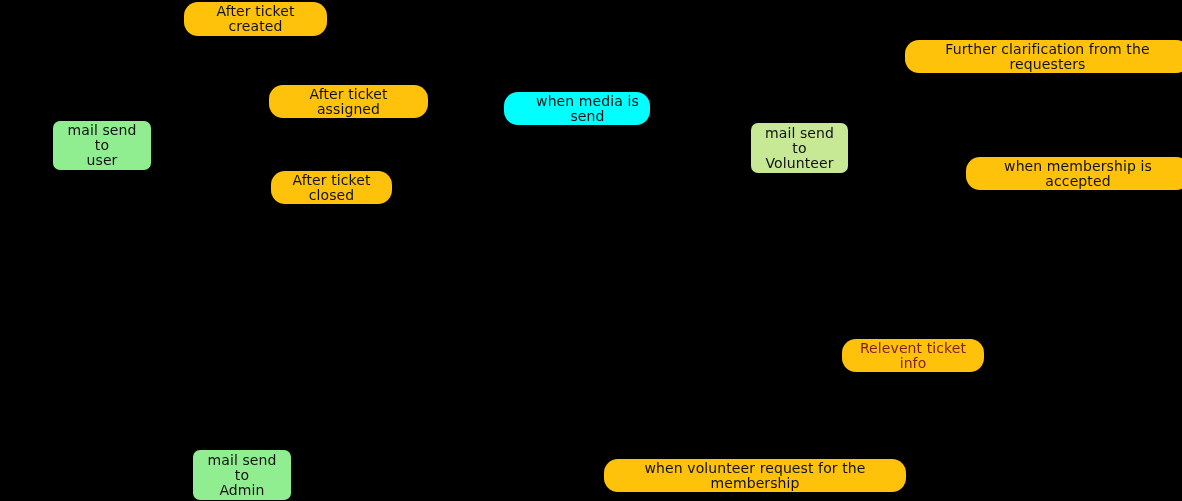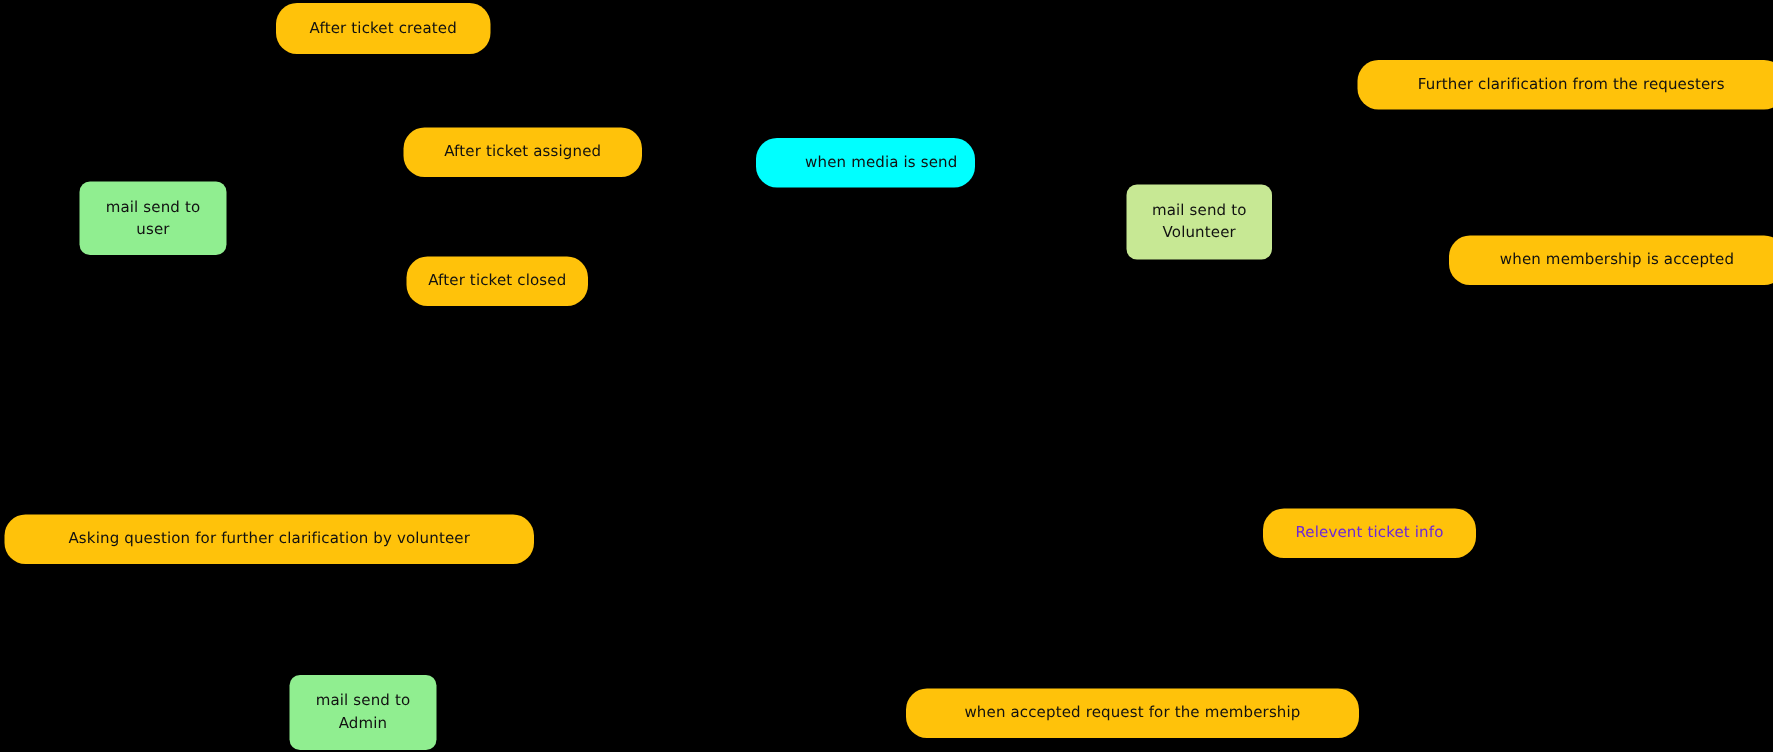--- a/index.html
+++ b/index.html
@@ -16,21 +16,21 @@
     font-family: "DejaVu Sans", "Liberation Sans", sans-serif;
   }
   .node {
     position: absolute;
     box-sizing: border-box;
     display: flex;
     align-items: center;
     justify-content: center;
     text-align: center;
     color: #111111;
-    font-size: 10px;
+    font-size: 14px;
     line-height: 15px;
     padding: 2px 10px;
     border-radius: 9px;
     white-space: pre-line;
     letter-spacing: 0.1px;
   }
   .node.pill { border-radius: 14px; }
   .node.box  { border-radius: 7px; }
 </style>
 </head>
@@ -40,18 +40,17 @@
     <div class="node pill" style="left: 184px; top: 2px; width: 143px; height: 34px; background: rgb(255, 194, 10); color: rgb(17, 17, 17);">After ticket created</div>
     <div class="node pill" style="left: 905px; top: 40px; width: 285px; height: 33px; background: rgb(255, 194, 10); color: rgb(17, 17, 17);">Further clarification from the requesters</div>
     <div class="node pill" style="left: 269px; top: 85px; width: 159px; height: 33px; background: rgb(255, 194, 10); color: rgb(17, 17, 17);">After ticket assigned</div>
     <div class="node pill" style="left: 504px; top: 92px; width: 146px; height: 33px; background: rgb(0, 255, 255); color: rgb(17, 17, 17); padding-left: 31px;">when media is send</div>
     <div class="node box" style="left: 53px; top: 121px; width: 98px; height: 49px; background: rgb(144, 238, 144); color: rgb(17, 17, 17);">mail send to
 user</div>
     <div class="node box" style="left: 751px; top: 123px; width: 97px; height: 50px; background: rgb(199, 232, 148); color: rgb(17, 17, 17);">mail send to
 Volunteer</div>
     <div class="node pill" style="left: 966px; top: 157px; width: 224px; height: 33px; background: rgb(255, 194, 10); color: rgb(17, 17, 17);">when membership is accepted</div>
     <div class="node pill" style="left: 271px; top: 171px; width: 121px; height: 33px; background: rgb(255, 194, 10); color: rgb(17, 17, 17);">After ticket closed</div>
-    <div class="node pill" style="left: 3px; top: 343px; width: 353px; height: 33px; background: rgb(255, 194, 10); color: rgb(17, 17, 17);">Asking question for further clarification by volunteer</div>
-    <div class="node pill" style="left: 842px; top: 339px; width: 142px; height: 33px; background: rgb(255, 194, 10); color: #6d28d9;">Relevent ticket info</div>
-    <div class="node pill" style="left: 604px; top: 459px; width: 302px; height: 33px; background: rgb(255, 194, 10); color: rgb(17, 17, 17);">when accepted request for the membership</div>
+    <div class="node pill" style="left: 842px; top: 339px; width: 142px; height: 33px; background: rgb(255, 194, 10); color: #7f1d1d;">Relevent ticket info</div>
+    <div class="node pill" style="left: 604px; top: 459px; width: 302px; height: 33px; background: rgb(255, 194, 10); color: rgb(17, 17, 17);">when volunteer request for the membership</div>
     <div class="node box" style="left: 193px; top: 450px; width: 98px; height: 50px; background: rgb(144, 238, 144); color: rgb(17, 17, 17);">mail send to
 Admin</div>
   </div>
 
 </body></html>

